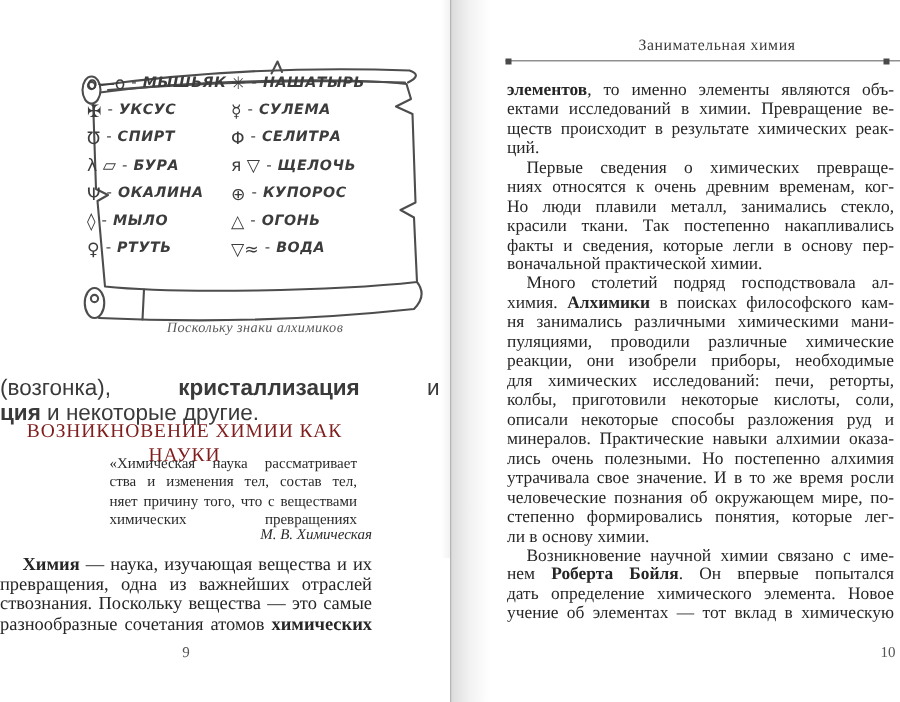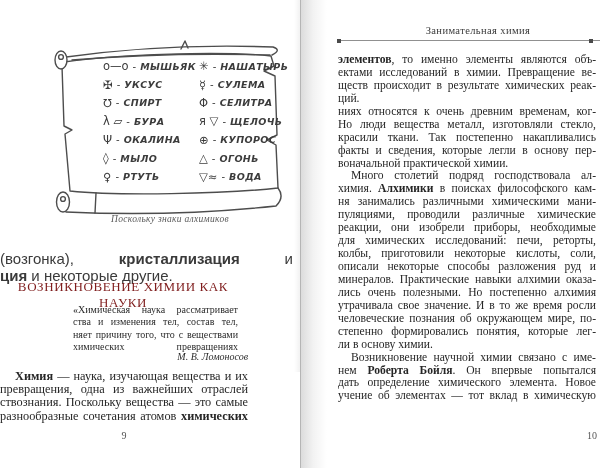--- a/index.html
+++ b/index.html
@@ -10,21 +10,21 @@
   #leftpage::after{content:"";position:absolute;right:0;top:0;width:6px;height:100%;
           background:linear-gradient(to right,rgba(0,0,0,0),rgba(0,0,0,0.05));}
   #gutter{position:absolute;left:300px;top:0;width:28px;height:468px;
           border-left:1px solid #b5b5b5;box-sizing:border-box;
           background:linear-gradient(to right,#dcdcdc,#f2f2f2 45%,#fff 95%);}
   #rightpage{left:328px;width:272px;}
 
   
   #figure{position:absolute;left:48px;top:38px;width:245px;height:180px;}
   #figure svg{position:absolute;left:0;top:0;}
-  .symcol{position:absolute;top:19px;margin-left:45px;}
+  .symcol{position:absolute;top:8px;}
   #col1{left:10px;}
   #col2{left:106px;}
   .symrow{display:flex;align-items:center;height:18.4px;white-space:nowrap;}
   .glyph{font-family:"DejaVu Sans",sans-serif;font-size:11.5px;color:#3c3c3c;}
   .dash{margin:0 4px;color:#3c3c3c;font-family:"DejaVu Sans",sans-serif;font-size:10px;}
   .symname{font-family:"DejaVu Sans",sans-serif;font-style:italic;font-weight:600;
            font-size:9.5px;letter-spacing:0.4px;color:#3c3c3c;}
   #figcaption{position:absolute;left:45px;top:214px;width:250px;text-align:center;
            font-style:italic;font-size:9.5px;letter-spacing:0.3px;color:#5a5a5a;}
 
@@ -179,21 +179,21 @@
 
     <div id="epigraph">
         <div>
           <div class="ln"><span>«Химическая наука рассматривает свой-</span></div>
           <div class="ln"><span>ства и изменения тел, состав тел, объяс-</span></div>
           <div class="ln"><span>няет причину того, что с веществами при</span></div>
           <div class="ln end"><span>химических превращениях происходит».</span></div>
         </div>
       </div>
 
-    <div id="epauthor">М. В. Ломоносов</div>
+    <div id="epauthor">М. В. Химическая</div>
 
     <div id="lbody">
         <div>
           <div class="ln ind"><span class="b">Химия</span><span> — наука, изучающая вещества и их</span></div>
           <div class="ln"><span>превращения, одна из важнейших отраслей есте-</span></div>
           <div class="ln"><span>ствознания. Поскольку вещества — это самые</span></div>
           <div class="ln"><span>разнообразные сочетания атомов </span><span class="b">химических</span></div>
         </div>
       </div>
 
@@ -206,22 +206,23 @@
     <div id="rheader">Занимательная химия</div>
     <div id="rrule"></div>
     <div id="rbody">
         <div>
           <div class="ln"><span class="b">элементов</span><span>, то именно элементы являются объ-</span></div>
           <div class="ln"><span>ектами исследований в химии. Превращение ве-</span></div>
           <div class="ln"><span>ществ происходит в результате химических реак-</span></div>
           <div class="ln end"><span>ций.</span></div>
         </div>
         <div>
+          <div class="ln ind"><span>Первые сведения о химических превраще-</span></div>
           <div class="ln"><span>ниях относятся к очень древним временам, ког-</span></div>
-          <div class="ln"><span>Но люди вещества металл, изготовляли стекло,</span></div>
+          <div class="ln"><span>Но люди плавили металл, занимались стекло,</span></div>
           <div class="ln"><span>красили ткани. Так постепенно накапливались</span></div>
           <div class="ln"><span>факты и сведения, которые легли в основу пер-</span></div>
           <div class="ln end"><span>воначальной практической химии.</span></div>
         </div>
         <div>
           <div class="ln ind"><span>Много столетий подряд господствовала ал-</span></div>
           <div class="ln"><span>химия. </span><span class="b">Алхимики</span><span> в поисках философского кам-</span></div>
           <div class="ln"><span>ня занимались различными химическими мани-</span></div>
           <div class="ln"><span>пуляциями, проводили различные химические</span></div>
           <div class="ln"><span>реакции, они изобрели приборы, необходимые</span></div>

